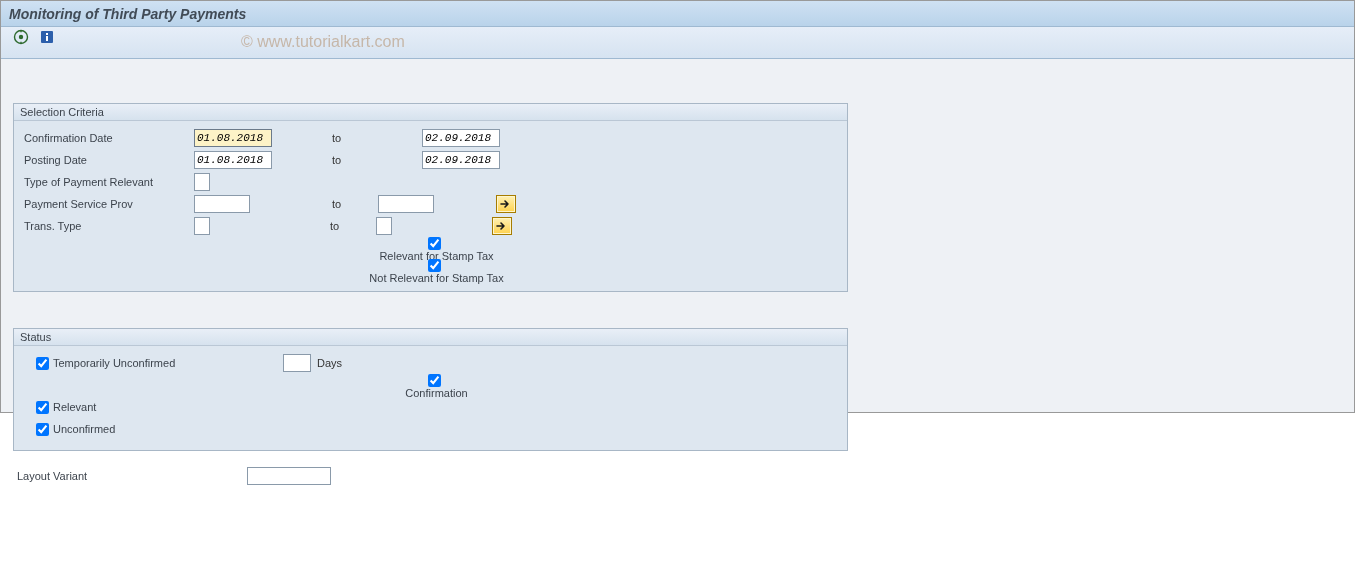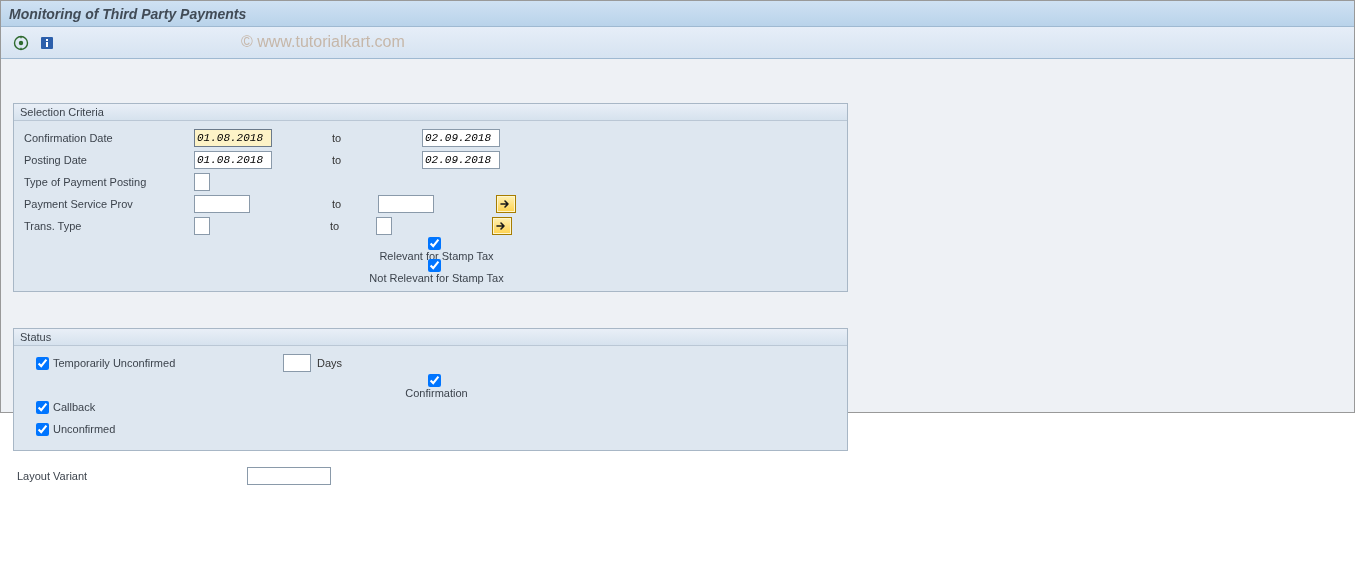--- a/index.html
+++ b/index.html
@@ -27,21 +27,21 @@
     font-size: 14px;
     font-weight: bold;
     font-style: italic;
     color: #414b56;
   }
   
   .toolbar {
     height: 32px;
     background: linear-gradient(#e6eef8, #d6e3f1);
     border-bottom: 1px solid #9fb9d1;
-    display: flex; align-items: center;
+    display: flex; align-items: flex-start;
     padding: 0 10px;
     gap: 6px;
     position: relative;
   }
   .tbtn {
     width: 20px; height: 20px;
     border: 1px solid transparent;
     display: flex; align-items: center; justify-content: center;
     cursor: pointer;
   }
@@ -173,21 +173,21 @@
         </div>
 
         <div class="row">
           <span class="label">Posting Date</span>
           <input class="inp w-date" value="01.08.2018" style="">
           <span class="to-label">to</span>
           <input class="inp w-date" value="02.09.2018" style="">
         </div>
 
         <div class="row">
-          <span class="label">Type of Payment Posting</span>
+          <span class="label">Type of Payment Relevant</span>
           <input class="inp w-short" value="" style="">
         </div>
 
         <div class="row">
           <span class="label">Payment Service Prov</span>
           <input class="inp w-med" value="" style="">
           <span class="to-label" style="padding-left:82px;width:128px;">to</span>
           <input class="inp w-med" value="" style="">
           <span class="btn-col" style="margin-left:62px;">
             <span class="yellowbtn">
@@ -236,21 +236,21 @@
           <span style="margin-left:6px;">Days</span>
         </div>
 
         <div class="row" style="padding-left:12px;flex-direction:column;">
           <input type="checkbox" class="checkbox" checked="" style="">
           <span class="chk-label">Confirmation</span>
         </div>
 
         <div class="row" style="padding-left:12px;">
           <input type="checkbox" class="checkbox" checked="" style="">
-          <span class="chk-label">Callback</span>
+          <span class="chk-label">Relevant</span>
         </div>
 
         <div class="row" style="padding-left:12px;">
           <input type="checkbox" class="checkbox" checked="" style="">
           <span class="chk-label">Unconfirmed</span>
         </div>
 
       </div>
     </div>
 

